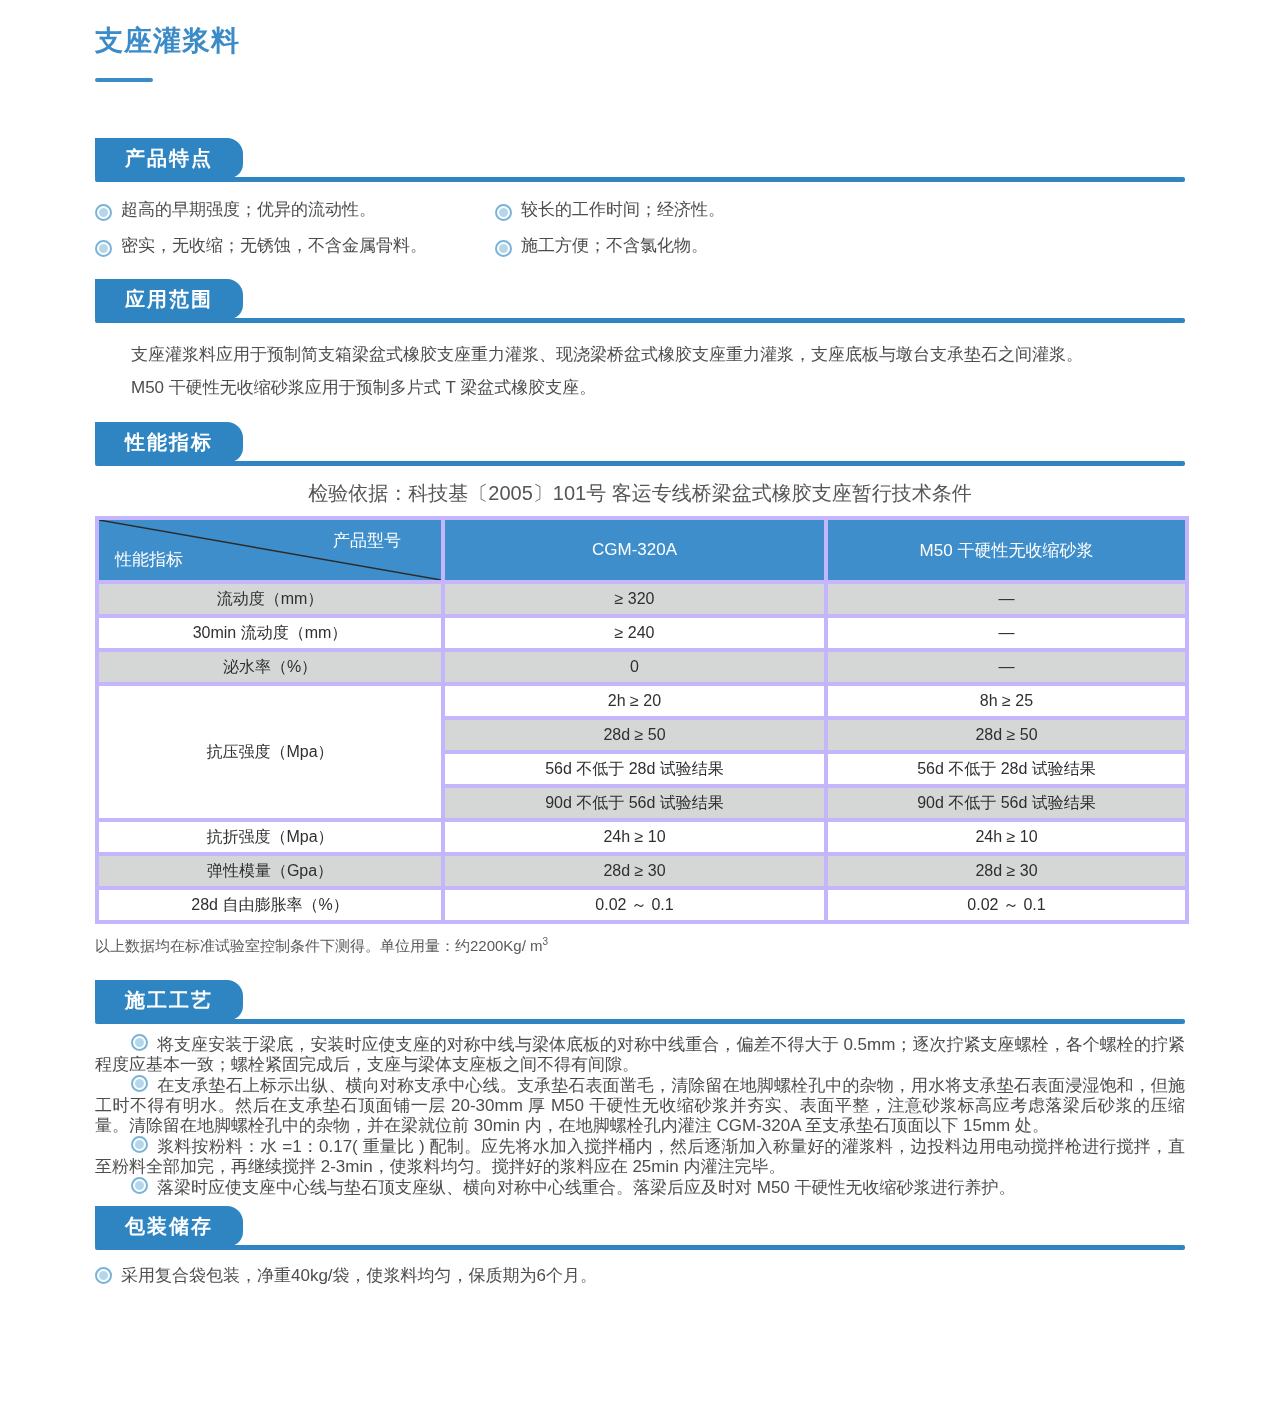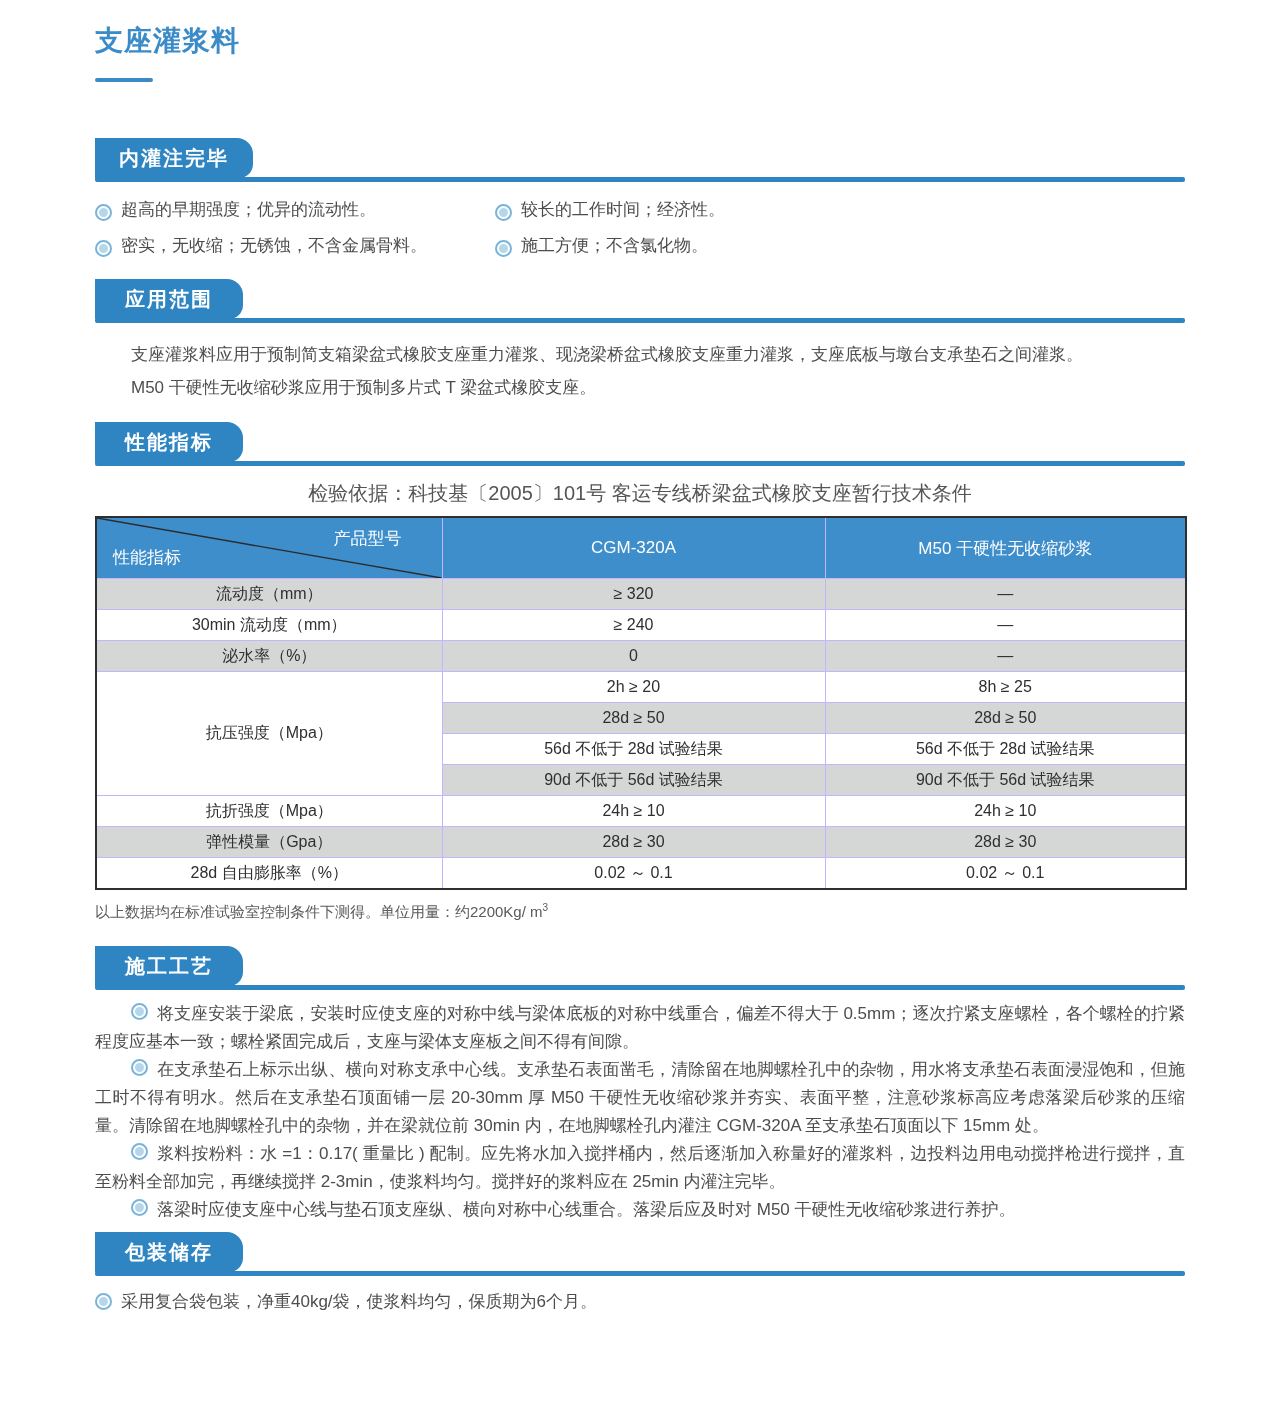--- a/index.html
+++ b/index.html
@@ -34,55 +34,55 @@
 
   .app-text { margin-top:15px; padding-left:36px; font-size:17px; color:#4d4d4d; line-height:33px; }
   .app-text p { margin:0; }
 
   .basis { margin-top:14px; text-align:center; font-size:20px; color:#555555; }
 
   .perf-table {
     margin-top:9px; border-collapse:collapse; table-layout:fixed; width:1090px;
     border:2px solid #2f2f2f; font-size:16px; color:#2f2f2f;
   }
-  .perf-table th, .perf-table td { border:1px solid #c4b5fd; text-align:center; padding:0 6px; }
+  .perf-table th, .perf-table td { border:4px solid #c4b5fd; text-align:center; padding:0 6px; }
   .perf-table th { background:#3e8ecb; color:#ffffff; font-weight:normal; font-size:17px; height:60px; }
   .perf-table td { height:30px; }
   .perf-table tr.gray td { background:#d5d6d6; }
   .perf-table td.span-label { background:#ffffff !important; }
   .corner { position:relative; padding:0; }
   .corner svg.diag { position:absolute; left:0; top:0; width:100%; height:100%; display:block; }
   .corner-top { position:absolute; top:9px; right:40px; }
   .corner-bottom { position:absolute; bottom:9px; left:16px; }
 
   .footnote { margin-top:12px; font-size:15px; color:#5a5a5a; }
   .footnote sup { font-size:10px; }
 
-  .construction { margin-top:10px; font-size:17px; color:#4d4d4d; line-height:28px; text-align:justify; }
+  .construction { margin-top:10px; font-size:17px; color:#4d4d4d; line-height:20px; text-align:justify; }
   .construction p { margin:0; text-indent:36px; }
   .construction .ring { vertical-align:-1px; margin-right:9px; }
 
   .packaging-line { margin-top:14px; display:flex; align-items:center; gap:9px; font-size:17px; color:#4d4d4d; }
 
   .mt-first { margin-top:56px; }
   .mt-app { margin-top:22px; }
   .mt-perf { margin-top:18px; }
   .mt-cons { margin-top:24px; }
   .mt-pack { margin-top:8px; }
 </style>
 </head>
 <body>
 
 <div class="page">
 
   <h1 class="doc-title">支座灌浆料</h1>
   <div class="title-dash"></div>
 
   <div class="section-head mt-first">
-    <span class="tab">内灌注完毕</span>
+    <span class="tab">产品特点</span>
     <div class="tab-line"></div>
   </div>
   <div class="features">
     <div class="feature-item">
       <span class="ring">
           <span class="ring-dot"></span>
         </span>
       <span>超高的早期强度；优异的流动性。</span>
     </div>
     <div class="feature-item">

